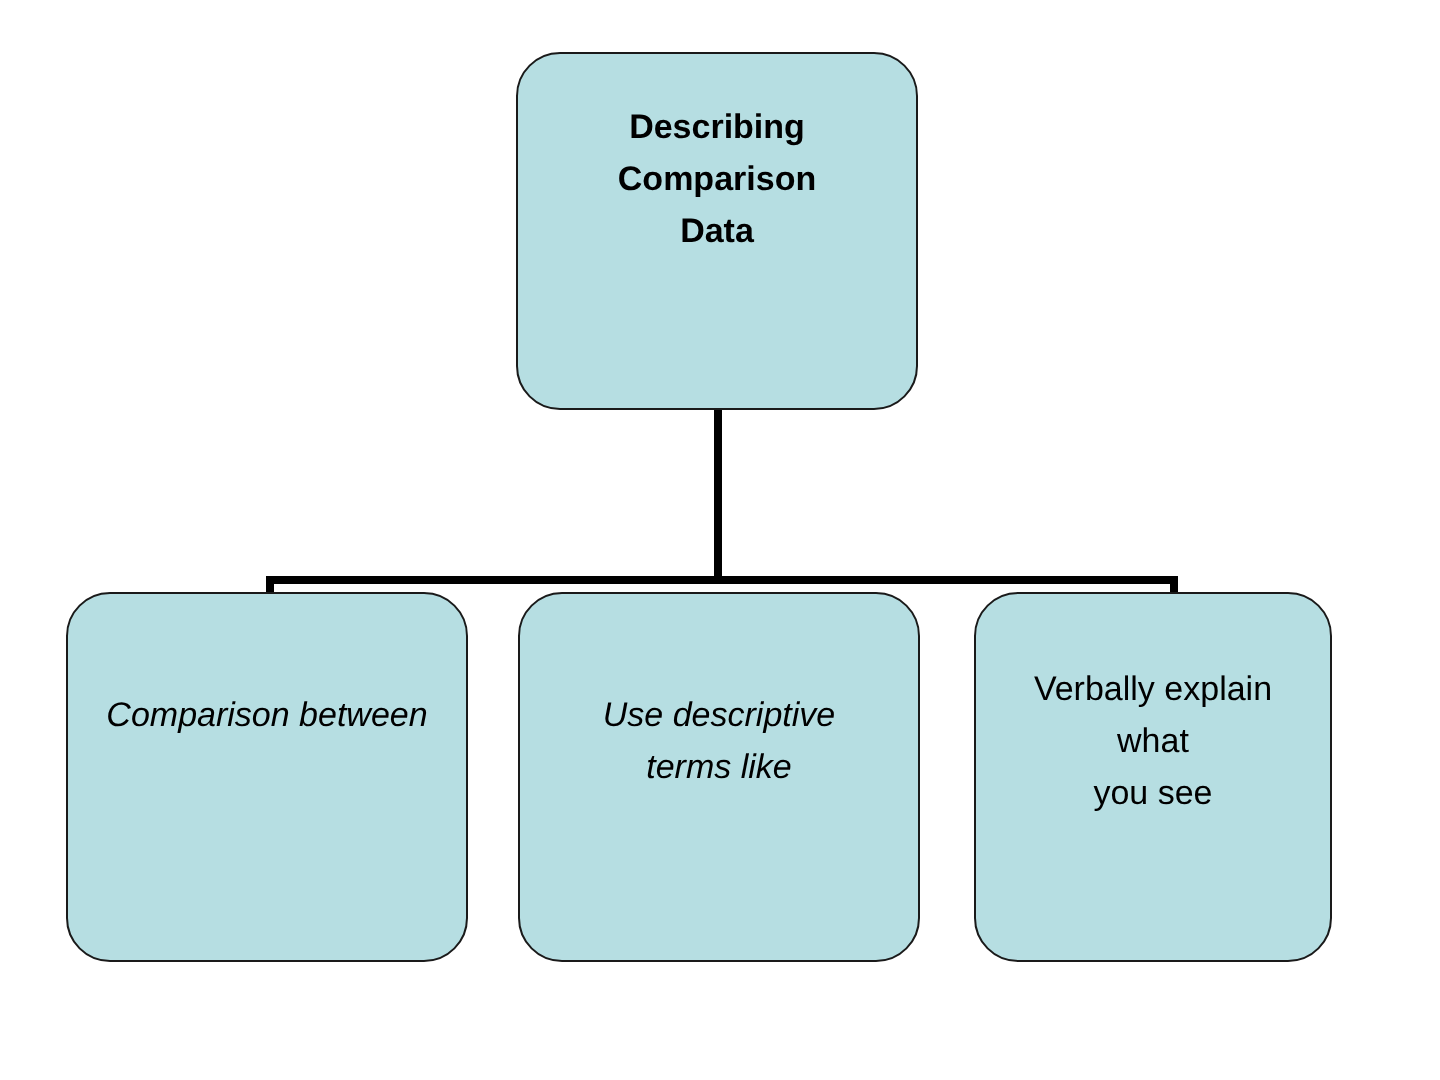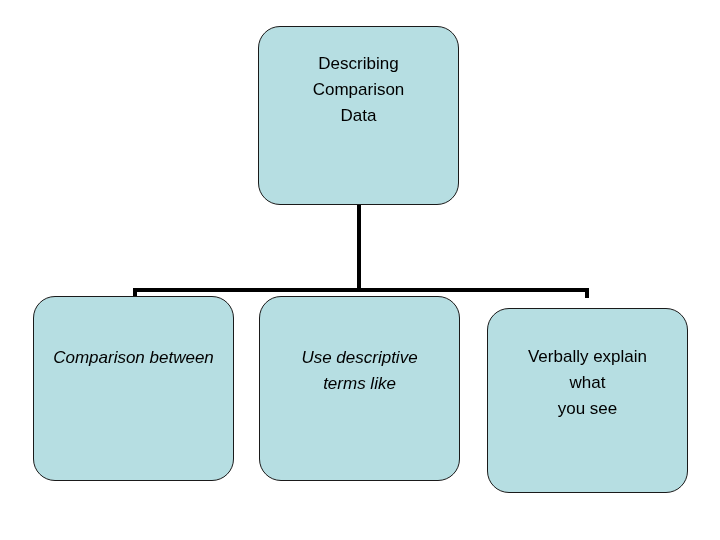--- a/index.html
+++ b/index.html
@@ -45,40 +45,41 @@
 
   #node-root {
     left: 258px;
     top: 26px;
     width: 201px;
     height: 179px;
   }
   #node-root .node-text {
     position: relative;
     top: -26px;
+    font-weight: bold;
   }
 
   #node-child-1 {
     left: 33px;
     top: 296px;
     width: 201px;
     height: 185px;
     font-style: italic;
   }
   #node-child-2 {
     left: 259px;
     top: 296px;
     width: 201px;
     height: 185px;
     font-style: italic;
   }
   #node-child-3 {
     left: 487px;
-    top: 308px;
-    width: 201px;
+    top: 296px;
+    width: 179px;
     height: 185px;
   }
   #node-child-1 .node-text,
   #node-child-2 .node-text,
   #node-child-3 .node-text {
     position: relative;
     top: -18px;
   }
 
   

